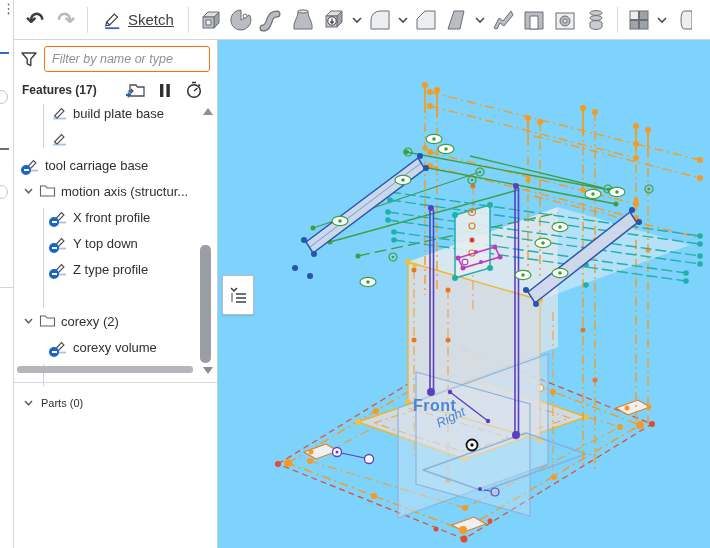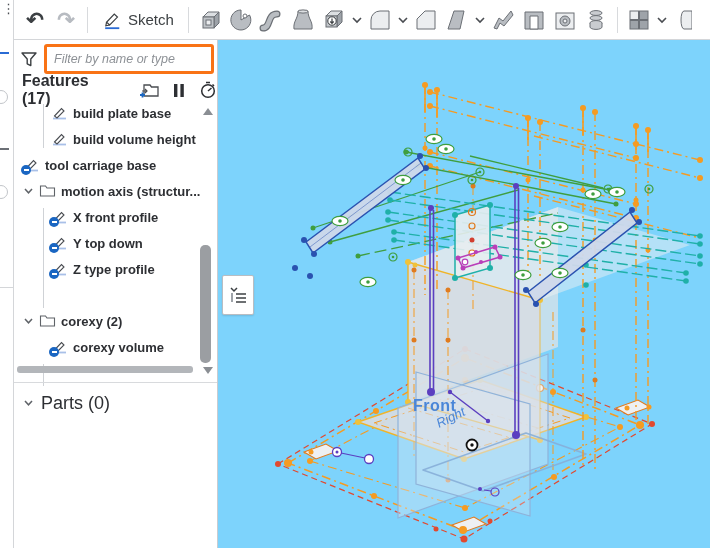--- a/index.html
+++ b/index.html
@@ -10,48 +10,48 @@
   .dock .grip{position:absolute;left:2px;top:2px;font-size:13px;color:#4a4d52;line-height:1;}
   .dock .pcirc{position:absolute;left:-6px;width:12px;height:12px;border:1.5px solid #c2c5c9;border-radius:50%;}
   .dock .pdiv{position:absolute;left:0;top:287px;width:13px;height:1px;background:#d4d6d9;}
   .dock .ptick{position:absolute;left:0;width:9px;height:2px;background:#2a6bd4;}
 
   
   .topbar{position:absolute;left:14px;top:0;width:696px;height:40px;border-bottom:1px solid #d4d6d9;display:flex;align-items:center;gap:1px;padding-left:6px;box-sizing:border-box;overflow:hidden;background:#fff;}
   .tbtn{height:34px;min-width:30px;display:flex;align-items:center;justify-content:center;border:none;background:transparent;padding:0 2px;cursor:pointer;}
   .tbtn.chev{min-width:14px;}
   .tbtn.sketch{gap:6px;padding:0 8px;}
-  .tbtn.sketch .lbl{font-size:15px;color:#3c4043;}
+  .tbtn.sketch .lbl{font-size:15px;color:#3c4043;text-decoration:underline;}
   .vdiv{width:1px;height:26px;background:#d8dadd;margin:0 5px;flex:0 0 auto;}
   .uarrow{font-size:21px;line-height:1;color:#3c4043;font-weight:bold;}
   .uarrow.dis{color:#b7bbc1;}
 
   
   .sidebar{position:absolute;left:14px;top:40px;width:204px;height:508px;border-right:1px solid #c9ccd0;background:#fff;box-sizing:border-box;}
   .filter-row{position:absolute;left:0;top:4px;width:100%;height:30px;display:flex;align-items:center;gap:6px;padding-left:6px;box-sizing:border-box;}
-  .filter-input{width:150px;height:24px;border:3px solid #f97316;border-radius:3px;font-size:12.5px;padding:0 7px;color:#333;outline:none;}
+  .filter-input{width:150px;height:24px;border:1px solid #f97316;border-radius:3px;font-size:12.5px;padding:0 7px;color:#333;outline:none;}
   .filter-input::placeholder{font-style:italic;color:#8d9196;}
   .feat-head{position:absolute;left:0;top:38px;width:100%;height:24px;display:flex;align-items:center;gap:14px;padding-left:8px;box-sizing:border-box;}
-  .feat-head .t{font-size:16px;font-weight:bold;color:#2d2f33;margin-right:14px;}
+  .feat-head .t{font-size:12px;font-weight:bold;color:#2d2f33;margin-right:14px;}
   .hbtn{border:none;background:none;padding:0;display:flex;align-items:center;cursor:pointer;}
   .tree{position:absolute;left:0;top:60px;width:100%;height:266px;}
-  .row{position:absolute;left:0;width:186px;height:26px;display:flex;align-items:center;gap:5px;font-size:13px;color:#2d2f33;cursor:pointer;font-weight:bold;}
+  .row{position:absolute;left:0;width:186px;height:26px;display:flex;align-items:center;gap:5px;font-size:13px;color:#2d2f33;cursor:pointer;}
   .row .lbl{white-space:nowrap;overflow:hidden;text-overflow:ellipsis;}
   .ind0{padding-left:9px;}
   .ind1{padding-left:37px;}
   .ic{position:relative;display:inline-flex;flex:0 0 auto;}
   .supp{position:absolute;left:-2px;bottom:-2px;width:10px;height:10px;border-radius:50%;background:#1a66c2;}
   .supp::after{content:"";position:absolute;left:2.5px;top:4.25px;width:5px;height:1.6px;background:#fff;}
   .guide{position:absolute;width:1px;background:#cfd2d6;left:24px;}
   .sb-up{position:absolute;left:189px;top:68px;width:0;height:0;border-left:5px solid transparent;border-right:5px solid transparent;border-bottom:7px solid #8a8e93;cursor:pointer;}
   .sb-dn{position:absolute;left:189px;top:327px;width:0;height:0;border-left:5px solid transparent;border-right:5px solid transparent;border-top:7px solid #8a8e93;cursor:pointer;}
   .sb-thumb{position:absolute;left:186px;top:205px;width:11px;height:118px;background:#9b9ea2;border-radius:5px;cursor:pointer;}
   .sb-h{position:absolute;left:3px;top:326px;width:176px;height:7px;background:#b3b6ba;border-radius:3px;cursor:pointer;}
   .sect-div{position:absolute;left:0;top:342px;width:100%;height:1px;background:#d8dadd;}
-  .parts-row{position:absolute;left:0;top:350px;width:100%;height:26px;display:flex;align-items:center;gap:7px;padding-left:9px;box-sizing:border-box;font-size:18px;color:#2d2f33;cursor:pointer;}
+  .parts-row{position:absolute;left:0;top:350px;width:100%;height:26px;display:flex;align-items:center;gap:7px;padding-left:9px;box-sizing:border-box;font-size:11px;color:#2d2f33;cursor:pointer;}
 
   
   .viewport{position:absolute;left:218px;top:40px;width:492px;height:508px;background:#7dd3fc;}
   .panel-toggle{position:absolute;left:4px;top:235px;width:30px;height:38px;background:#fff;border:1px solid #b9bdc2;border-radius:2px;box-shadow:0 1px 2px rgba(0,0,0,.12);display:flex;align-items:center;justify-content:center;cursor:pointer;}
   svg text{font-family:"Liberation Sans",sans-serif;}
 </style>
 </head>
 <body>
 
 <div class="app">
@@ -242,21 +242,20 @@
         <span class="lbl">build plate base</span>
       </div>
 
       <div class="row ind1" style="top:26px">
         <span class="ic">
           <svg width="17" height="16" viewBox="0 0 17 16">
               <line x1="2" y1="13.5" x2="15" y2="13.5" stroke="#a9c0e8" stroke-width="1.8"></line>
               <path d="M3.5 11 L10.5 3.5 L13 6 L6 13 Z" fill="#fff" stroke="#4a4d52" stroke-width="1.1"></path>
             </svg>
         </span>
-        <span class="lbl">build volume height</span>
       </div>
 
       <div class="row ind0" style="top:52px">
         <span class="ic">
           <svg width="17" height="16" viewBox="0 0 17 16">
               <line x1="2" y1="13.5" x2="15" y2="13.5" stroke="#a9c0e8" stroke-width="1.8"></line>
               <path d="M3.5 11 L10.5 3.5 L13 6 L6 13 Z" fill="#fff" stroke="#4a4d52" stroke-width="1.1"></path>
             </svg>
           <i class="supp"></i>
         </span>

